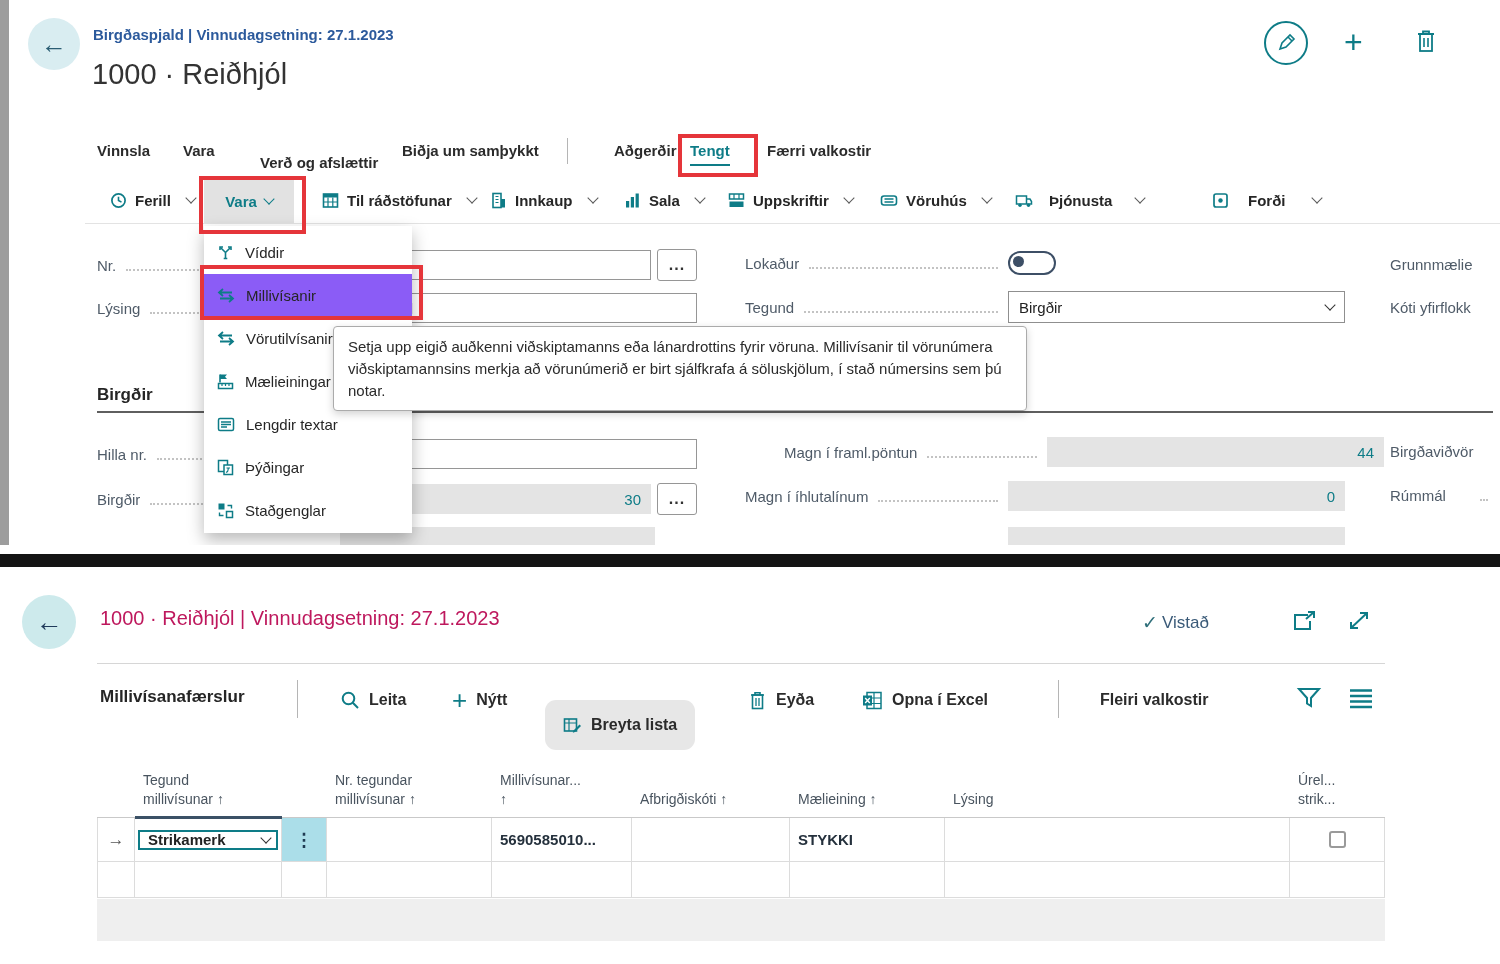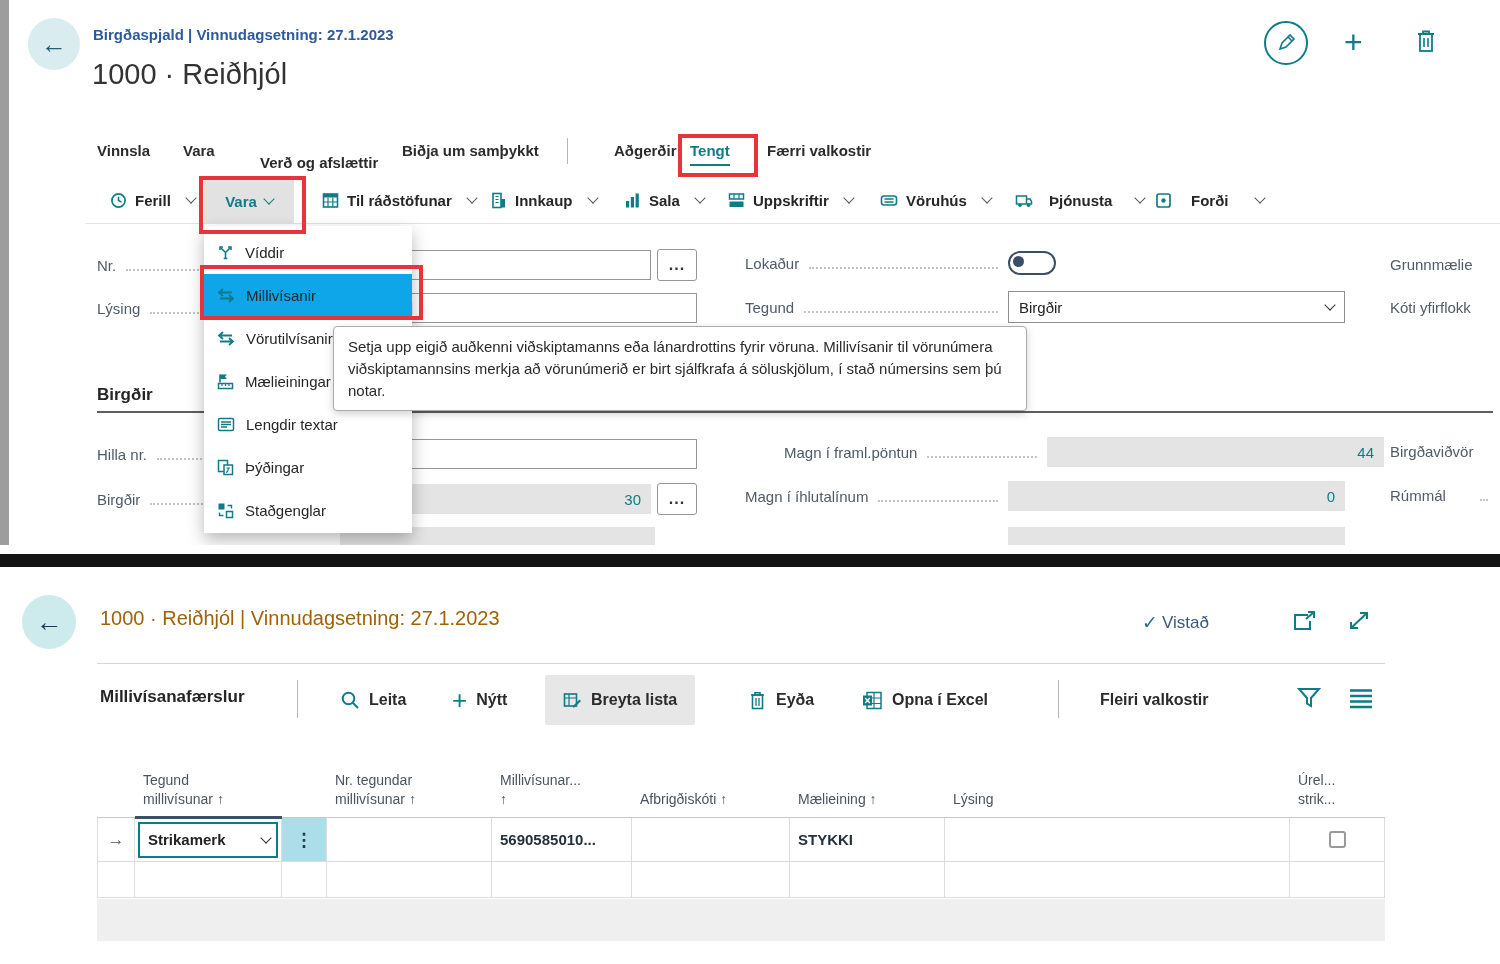--- a/index.html
+++ b/index.html
@@ -46,56 +46,56 @@
   .sel{border:1px solid #8f8f8f;height:32px;display:flex;align-items:center;justify-content:space-between;
        padding:0 10px;font-size:15px;color:#222;background:#fff;box-sizing:border-box;flex:none;}
   .sect-title{position:absolute;left:97px;top:385px;font-size:17px;font-weight:bold;color:#252525;}
   .sect-line{position:absolute;left:97px;top:411px;width:1396px;height:2px;background:#5f5f5f;}
   .cutlabel{position:absolute;font-size:15px;color:#4f5b68;white-space:nowrap;}
 
   
   .dd-panel{position:absolute;left:204px;top:226px;width:208px;height:307px;background:#fff;z-index:30;
             box-shadow:0 7px 16px rgba(0,0,0,.28);padding-top:5px;box-sizing:border-box;}
   .dd-item{height:43px;display:flex;align-items:center;gap:11px;padding:0 13px;font-size:15px;color:#262626;}
-  .dd-item.hl{background:#0ea5e9;}
+  .dd-item.hl{background:#8b5cf6;}
   .dd-item svg{flex:none;}
 
   
   .tooltip{position:absolute;left:333px;top:326px;width:664px;background:#fff;border:1px solid #ababab;
            border-radius:4px;padding:9px 14px;font-size:15px;line-height:1.45;color:#2a2a2a;z-index:40;
            box-shadow:0 3px 8px rgba(0,0,0,.18);}
 
   
   .blackbar{position:absolute;left:0;top:554px;width:1500px;height:13px;background:#141414;}
 
   
   .bottom-panel{position:absolute;left:0;top:567px;width:1500px;height:397px;background:#fff;overflow:hidden;}
-  .b-title{position:absolute;left:100px;top:40px;font-size:20px;color:#a16207;}
+  .b-title{position:absolute;left:100px;top:40px;font-size:20px;color:#be185d;}
   .saved{position:absolute;left:1142px;top:44px;display:flex;align-items:center;gap:4px;
          font-size:17px;color:#3a5a78;}
   .tb-item{position:absolute;top:108px;height:50px;display:flex;align-items:center;gap:9px;
            font-size:16px;font-weight:bold;color:#2b2b2b;}
-  .tb-btn-gray{background:#e7e7e7;border-radius:2px;padding:0 18px;}
+  .tb-btn-gray{background:#e7e7e7;border-radius:11px;padding:0 18px;margin-top:25px;}
   .listcap{position:absolute;left:100px;top:120px;font-size:17px;font-weight:bold;color:#252525;}
   .hdiv{position:absolute;left:97px;top:96px;width:1288px;height:1px;background:#d6d6d6;}
 
   .tbl{position:absolute;left:97px;top:172px;width:1288px;
        --cols:38px 147px 45px 165px 140px 158px 155px 345px 95px;}
   .thead{display:grid;grid-template-columns:var(--cols);align-items:end;height:78px;
          border-bottom:1px solid #c9c9c9;color:#49545f;font-size:14px;}
   .th{padding:0 6px 8px 8px;line-height:1.35;}
   .th.r{text-align:left;padding-right:14px;}
   .trow{display:grid;grid-template-columns:var(--cols);}
   .td{border-right:1px solid #dcdcdc;border-bottom:1px solid #dcdcdc;display:flex;align-items:center;
       font-size:15px;padding:0 8px;box-sizing:border-box;background:#fff;}
   .td.first{border-left:1px solid #dcdcdc;}
   .r1 .td{height:44px;}
   .r2 .td{height:36px;}
   .rowsel{display:flex;align-items:center;justify-content:space-between;border:2px solid #0e7c87;
-          height:36px;width:100%;padding:0 6px 0 8px;box-sizing:border-box;font-weight:bold;color:#222;}
+          height:20px;width:100%;padding:0 6px 0 8px;box-sizing:border-box;font-weight:bold;color:#222;}
   .dotscell{background:#abdee9;justify-content:center;color:#1f3a52;font-size:18px;font-weight:bold;}
   .cb{width:17px;height:17px;border:2px solid #9a9a9a;border-radius:3px;background:#fff;box-sizing:border-box;}
   .bold{font-weight:bold;color:#24303c;}
   .bluelineseg{position:absolute;left:135px;top:249px;width:147px;height:3px;background:#3b5166;}
   .graystrip{position:absolute;left:97px;top:332px;width:1288px;height:42px;background:#efefef;}
 </style>
 </head>
 <body>
 
 <div class="canvas">
@@ -203,21 +203,21 @@
     <div class="ribbon-item" style="left:1015px;gap:16px;">
       <svg width="18" height="17" viewBox="0 0 18 17">
         <path d="M1.5 4h10v8h-10zM11.5 7h3.5l1.5 2.5V12h-5z" fill="none" stroke="#0e7c87" stroke-width="1.5"></path>
         <circle cx="5" cy="13.2" r="1.7" fill="#0e7c87"></circle>
         <circle cx="13.5" cy="13.2" r="1.7" fill="#0e7c87"></circle>
       </svg>
       <span>Þjónusta</span>
       <span class="chev"></span>
     </div>
 
-    <div class="ribbon-item" style="left:1155px;gap:19px;">
+    <div class="ribbon-item" style="left:1212px;gap:19px;">
       <svg width="17" height="17" viewBox="0 0 17 17">
         <rect x="2" y="2" width="13" height="13" rx="2" fill="none" stroke="#0e7c87" stroke-width="1.7"></rect>
         <circle cx="8.5" cy="8.5" r="2.2" fill="#0e7c87"></circle>
       </svg>
       <span>Forði</span>
       <span class="chev"></span>
     </div>
 
     <div class="ribbon-sep"></div>
 

